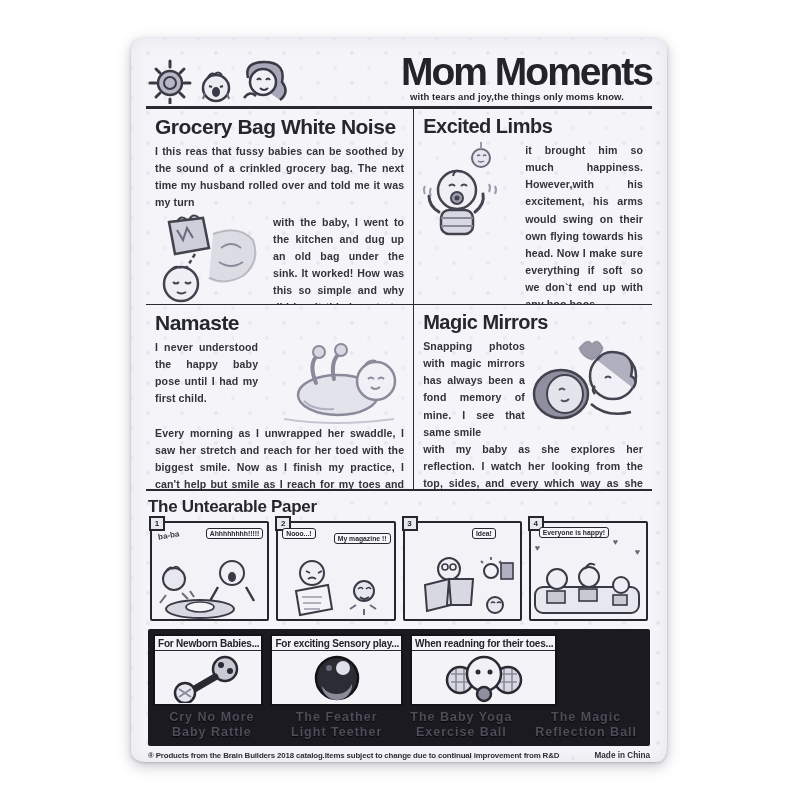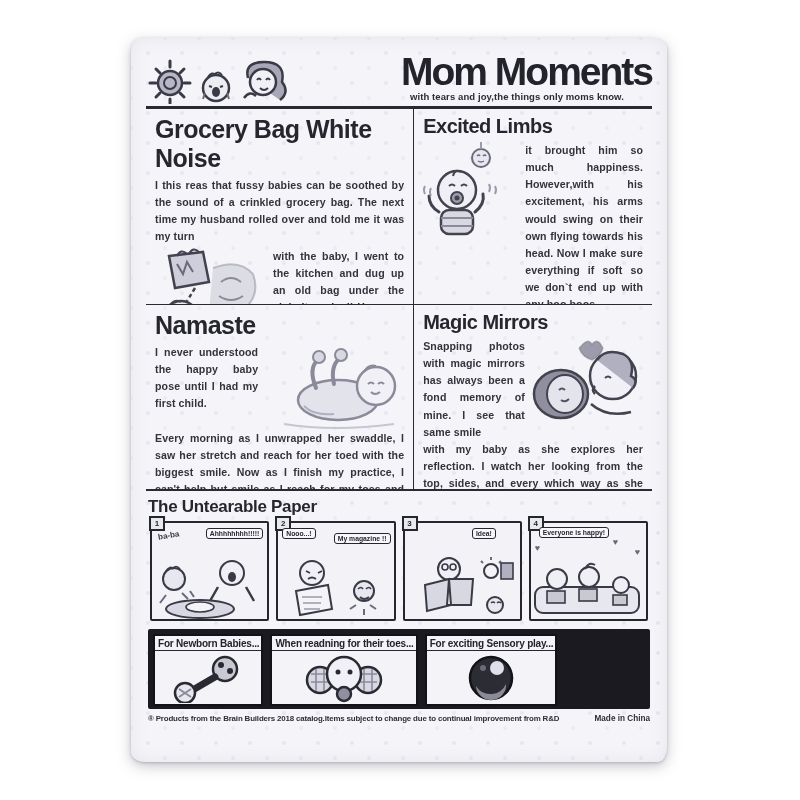--- a/index.html
+++ b/index.html
@@ -22,21 +22,21 @@
     color:#23232b;white-space:nowrap;}
   .tagline{font-size:9.5px;font-weight:bold;color:#2b2b33;letter-spacing:.1px;
     padding:1px 28px 2px 0;}
   .rule{height:3px;background:#2a2a32;margin-top:2px;}
   
   .grid{display:grid;grid-template-columns:53% 47%;grid-template-rows:196px 184px;
     border-bottom:2px solid #2a2a32;}
   .cell{padding:6px 9px 4px 9px;box-sizing:border-box;overflow:hidden;}
   .cell.bl{border-right:1.6px solid #2a2a32;}
   .cell.bt{border-bottom:1.6px solid #2a2a32;}
-  .art-title{margin:0 0 4px 0;font-size:25px;font-weight:bold;letter-spacing:-.5px;color:#26262e;}
+  .art-title{margin:0 0 4px 0;font-size:21px;font-weight:bold;letter-spacing:-.5px;color:#26262e;}
   .art-title.sm{font-size:20px;}
   .body-txt{margin:0;font-size:10.6px;font-weight:bold;line-height:1.62;color:#33333c;
     text-align:justify;letter-spacing:.1px;}
   .art-row{display:flex;gap:6px;align-items:flex-start;margin-top:2px;}
   .art-row .body-txt{flex:1;}
   .illo{flex:none;}
   
   .comic-title{margin:6px 0 4px 2px;font-size:17px;font-weight:bold;letter-spacing:-.3px;color:#26262e;}
   .strip{display:grid;grid-template-columns:repeat(4,1fr);gap:7px;padding:0 4px;height:100px;}
   .panel{position:relative;border:2.4px solid #26262e;background:#f2f2f7;border-radius:2px;}
@@ -276,48 +276,54 @@
                 <circle cx="63" cy="18" r="3" fill="#2a2a32"></circle>
               <path d="M48 24 l-24 14" stroke="#2a2a32" stroke-width="7" stroke-linecap="round"></path>
               <circle cx="18" cy="40" r="10" fill="#e7e7ef" stroke="#2a2a32" stroke-width="2.5"></circle>
               <path d="M12 36 l12 8 M12 44 l12 -8" stroke="#8a8a9a" stroke-width="2"></path>
             </svg>
           </div>
         </div>
 
 
         <div class="ad">
+          <div class="ad-header">For exciting Sensory play...</div>
+          <div class="ad-art">
+            <svg width="82" height="52" viewBox="0 0 82 52">
+              <circle cx="41" cy="26" r="21" fill="#2c2c34" stroke="#121217" stroke-width="2.5"></circle>
+              <path d="M26 34 a17 17 0 0 0 30 -2 a14 14 0 0 1 -30 2" fill="#8a8a98"></path>
+              <circle cx="47" cy="16" r="7" fill="#e0e0ea"></circle>
+              <circle cx="33" cy="16" r="3" fill="#6a6a7c"></circle>
+            </svg>
+          </div>
+        </div>
+
+        <div class="ad">
           <div class="ad-header">When readning for their toes...</div>
           <div class="ad-art">
             <svg width="82" height="52" viewBox="0 0 82 52">
               <circle cx="17" cy="28" r="13" fill="#d8d8e2" stroke="#2a2a32" stroke-width="2.5"></circle>
               <path d="M8 22 h18 M8 30 h18 M13 17 v22 M21 17 v22" stroke="#8a8a9a" stroke-width="1.6"></path>
               <circle cx="65" cy="28" r="13" fill="#d8d8e2" stroke="#2a2a32" stroke-width="2.5"></circle>
               <path d="M56 22 h18 M56 30 h18 M61 17 v22 M69 17 v22" stroke="#8a8a9a" stroke-width="1.6"></path>
               <circle cx="41" cy="22" r="17" fill="#f0f0f6" stroke="#2a2a32" stroke-width="2.5"></circle>
               <circle cx="35" cy="20" r="2.5" fill="#2a2a32"></circle>
                 <circle cx="47" cy="20" r="2.5" fill="#2a2a32"></circle>
               <circle cx="41" cy="42" r="7" fill="#8f8fa0" stroke="#2a2a32" stroke-width="2.5"></circle>
             </svg>
           </div>
         </div>
-
-        <div class="ad">
-          <div class="ad-header">For exciting Sensory play...</div>
-          <div class="ad-art">
-            <svg width="82" height="52" viewBox="0 0 82 52">
-              <circle cx="41" cy="26" r="21" fill="#2c2c34" stroke="#121217" stroke-width="2.5"></circle>
-              <path d="M26 34 a17 17 0 0 0 30 -2 a14 14 0 0 1 -30 2" fill="#8a8a98"></path>
-              <circle cx="47" cy="16" r="7" fill="#e0e0ea"></circle>
-              <circle cx="33" cy="16" r="3" fill="#6a6a7c"></circle>
-            </svg>
-          </div>
-        </div>
-      </div>
-
+      </div>
+
+      <div class="names-row">
+        <div class="prod-name">Cry No More Baby Rattle</div>
+        <div class="prod-name">The Feather Light Teether</div>
+        <div class="prod-name">The Baby Yoga Exercise Ball</div>
+        <div class="prod-name">The Magic Reflection Ball</div>
+      </div>
     </div>
 
     <div class="foot">
       <span class="foot-note">® Products from the Brain Builders 2018 catalog.Items subject to change due to continual improvement from R&amp;D</span>
       <span class="foot-origin">Made in China</span>
     </div>
 
   </div>
 </div>
 

